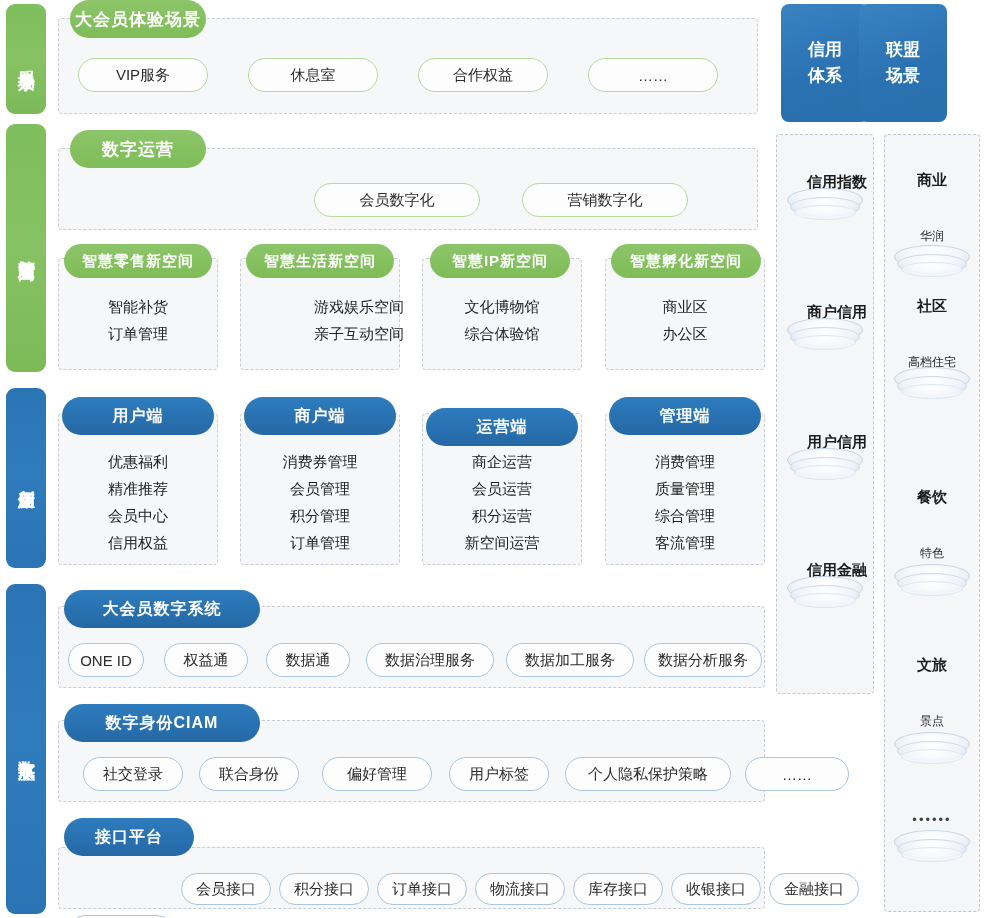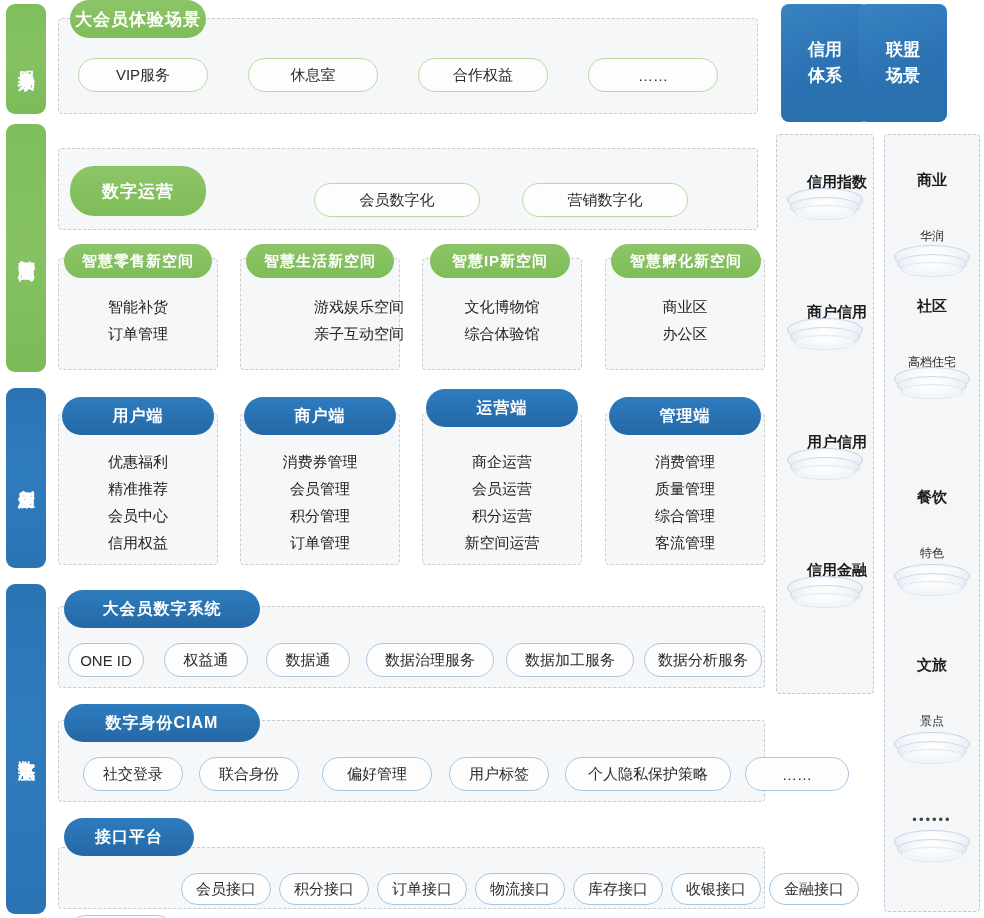--- a/index.html
+++ b/index.html
@@ -206,21 +206,21 @@
     <span>休息室</span>
   </div>
   <div class="chip chip-green" style="left:418px; top:58px; width:130px; height:34px;">
     <span>合作权益</span>
   </div>
   <div class="chip chip-green" style="left:588px; top:58px; width:130px; height:34px;">
     <span>……</span>
   </div>
 
   <div class="panel" style="left:58px; top:148px; width:700px; height:82px;"></div>
-  <div class="pill-head pill-green" style="left:70px; top:130px; width:136px; height:50px;margin-top:36px;">
+  <div class="pill-head pill-green" style="left:70px; top:130px; width:136px; height:38px;">
     <span>数字运营</span>
   </div>
   <div class="chip chip-green" style="left:314px; top:183px; width:166px; height:34px;">
     <span>会员数字化</span>
   </div>
   <div class="chip chip-green" style="left:522px; top:183px; width:166px; height:34px;">
     <span>营销数字化</span>
   </div>
 
   <div class="panel" style="left:58px; top:258px; width:160px; height:112px;"></div>
@@ -275,21 +275,21 @@
     <span>商户端</span>
   </div>
   <div class="txtlist" style="left:240px; top:452px; width:160px;">
     <span>消费券管理</span>
     <span>会员管理</span>
     <span>积分管理</span>
     <span>订单管理</span>
   </div>
 
   <div class="panel" style="left:422px; top:413px; width:160px; height:152px;"></div>
-  <div class="pill-head pill-blue" style="left:426px; top:389px; width:152px; height:38px;">
+  <div class="pill-head pill-blue" style="left:426px; top:408px; width:152px; height:38px;">
     <span>运营端</span>
   </div>
   <div class="txtlist" style="left:422px; top:452px; width:160px;">
     <span>商企运营</span>
     <span>会员运营</span>
     <span>积分运营</span>
     <span>新空间运营</span>
   </div>
 
   <div class="panel" style="left:605px; top:413px; width:160px; height:152px;"></div>

